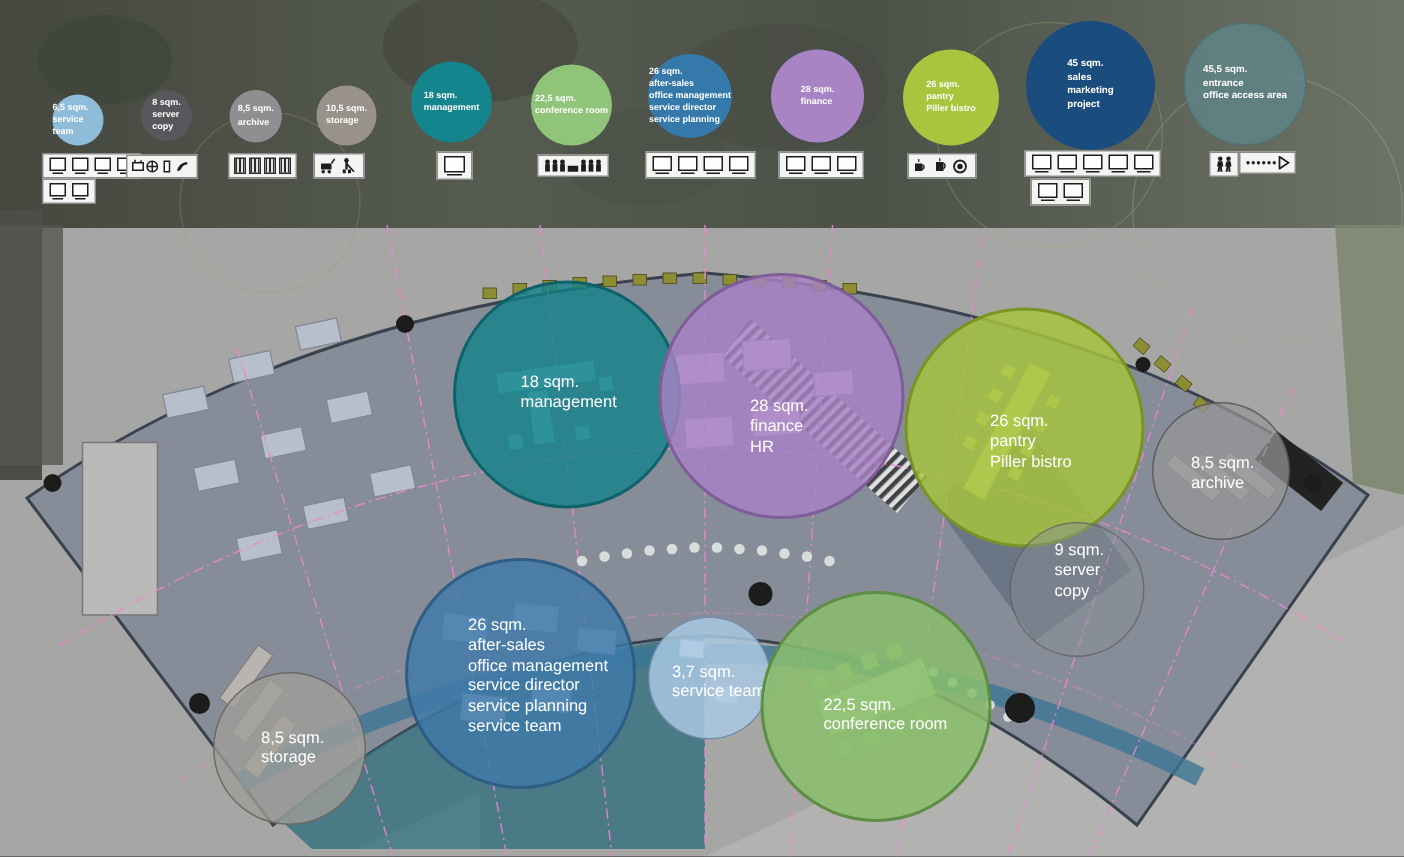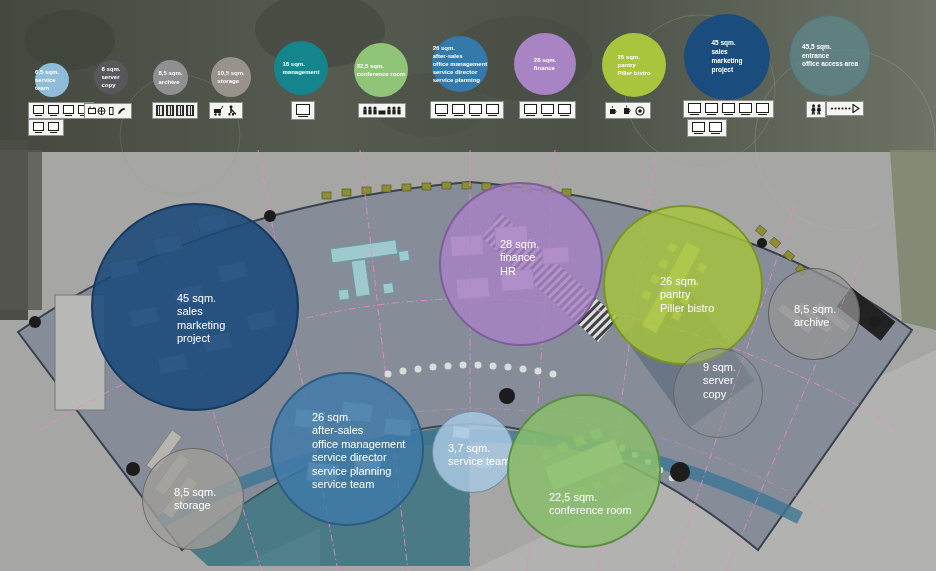--- a/index.html
+++ b/index.html
@@ -9,33 +9,33 @@
 
   
   .bubble{position:absolute;border-radius:50%;box-sizing:border-box;}
   .b-label{position:absolute;color:#fff;font-size:11px;line-height:1.22;
            white-space:pre-line;text-align:left;}
   .b-sales      {left:91px; top:203px;width:208px;height:208px;background:rgba(26,73,122,.88); border:2px solid rgba(22,54,92,.9);}
   .b-sales .b-label{left:84px;top:87px;}
   .b-management {left:302px;top:187px;width:152px;height:152px;background:rgba(16,130,138,.78); border:2px solid rgba(11,94,102,.9);}
   .b-management .b-label{left:43px;top:60px;}
   .b-finance    {left:439px;top:182px;width:164px;height:164px;background:rgba(167,130,197,.82);border:2px solid rgba(123,90,150,.9);}
-  .b-finance .b-label{left:59px;top:54px;}
+  .b-finance .b-label{left:59px;top:81px;}
   .b-pantry     {left:603px;top:205px;width:160px;height:160px;background:rgba(167,197,60,.82); border:2px solid rgba(118,144,31,.9);}
   .b-pantry .b-label{left:55px;top:68px;}
   .b-archive    {left:768px;top:268px;width:92px;height:92px;  background:rgba(150,150,150,.72);border:1.5px solid rgba(80,80,80,.8);}
   .b-archive .b-label{left:25px;top:34px;}
   .b-server     {left:673px;top:348px;width:90px;height:90px;  background:rgba(140,145,150,.45);border:1px solid rgba(80,80,80,.55);}
   .b-server .b-label{left:29px;top:12px;}
   .b-aftersales {left:270px;top:372px;width:154px;height:154px;background:rgba(62,122,168,.82); border:2px solid rgba(44,90,128,.9);}
   .b-aftersales .b-label{left:40px;top:37px;}
   .b-service    {left:432px;top:411px;width:82px;height:82px;  background:rgba(168,200,226,.85);border:1.5px solid rgba(107,138,165,.9);}
   .b-service .b-label{left:15px;top:30px;}
   .b-conference {left:507px;top:394px;width:154px;height:154px;background:rgba(138,190,108,.85);border:2px solid rgba(89,137,63,.9);}
-  .b-conference .b-label{left:40px;top:68px;margin-top:27px;}
+  .b-conference .b-label{left:40px;top:68px;}
   .b-storage    {left:142px;top:448px;width:102px;height:102px;background:rgba(160,157,152,.78);border:1.5px solid rgba(100,97,92,.85);}
   .b-storage .b-label{left:31px;top:37px;}
 
   
   .lg-circle{position:absolute;border-radius:50%;display:flex;align-items:center;
              justify-content:center;box-sizing:border-box;}
   .lg-label{color:#fff;font-size:6px;font-weight:600;line-height:1.35;
             white-space:pre-line;text-align:left;}
   .l0 {left:35px; top:63px; width:34px;height:34px;background:#8fbdd9;}
   .l1 {left:94px; top:60px; width:34px;height:34px;background:#58585c;}
@@ -245,25 +245,23 @@
       <circle cx="35" cy="322" r="6"></circle>
         <circle cx="270" cy="216" r="6"></circle>
       <circle cx="875" cy="322" r="6"></circle>
         <circle cx="507" cy="396" r="8"></circle>
       <circle cx="680" cy="472" r="10"></circle>
         <circle cx="133" cy="469" r="7"></circle>
       <circle cx="762" cy="243" r="5"></circle>
     </g>
   </svg>
 
-  <div class="bubble b-sales">
-    <div class="b-label">45 sqm.
-sales
-marketing
-project</div>
+  <div class="bubble b-management">
+    <div class="b-label">18 sqm.
+management</div>
     </div>
   <div class="bubble b-finance">
     <div class="b-label">28 sqm.
 finance
 HR</div>
     </div>
   <div class="bubble b-pantry">
     <div class="b-label">26 sqm.
 pantry
 Piller bistro</div>

